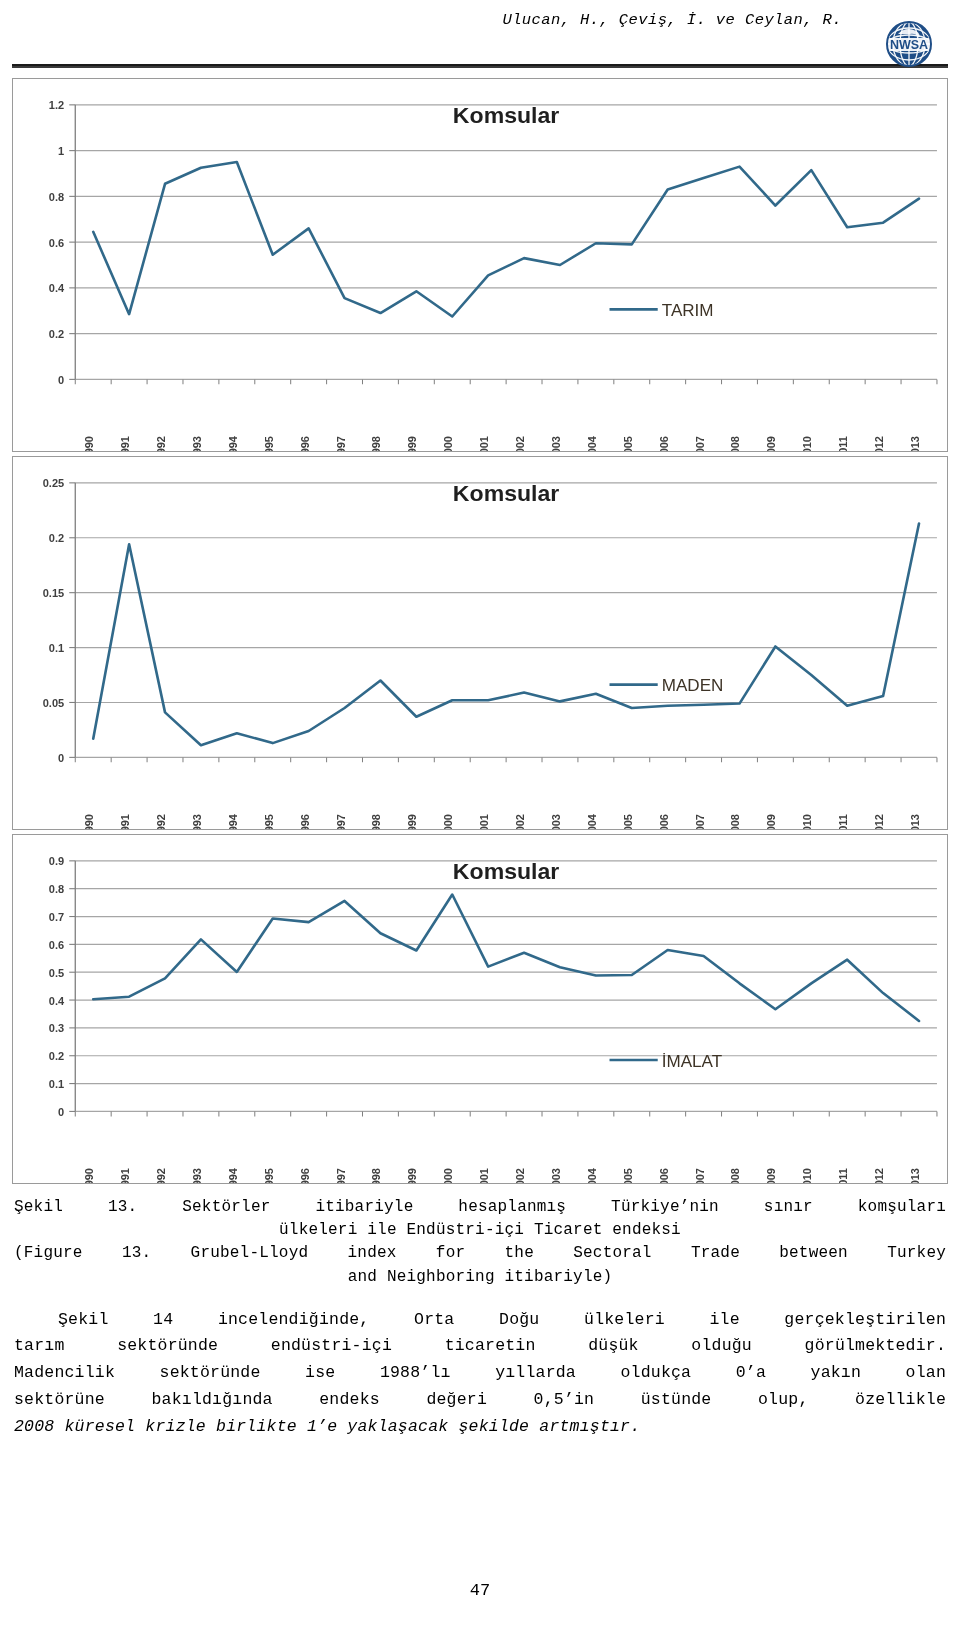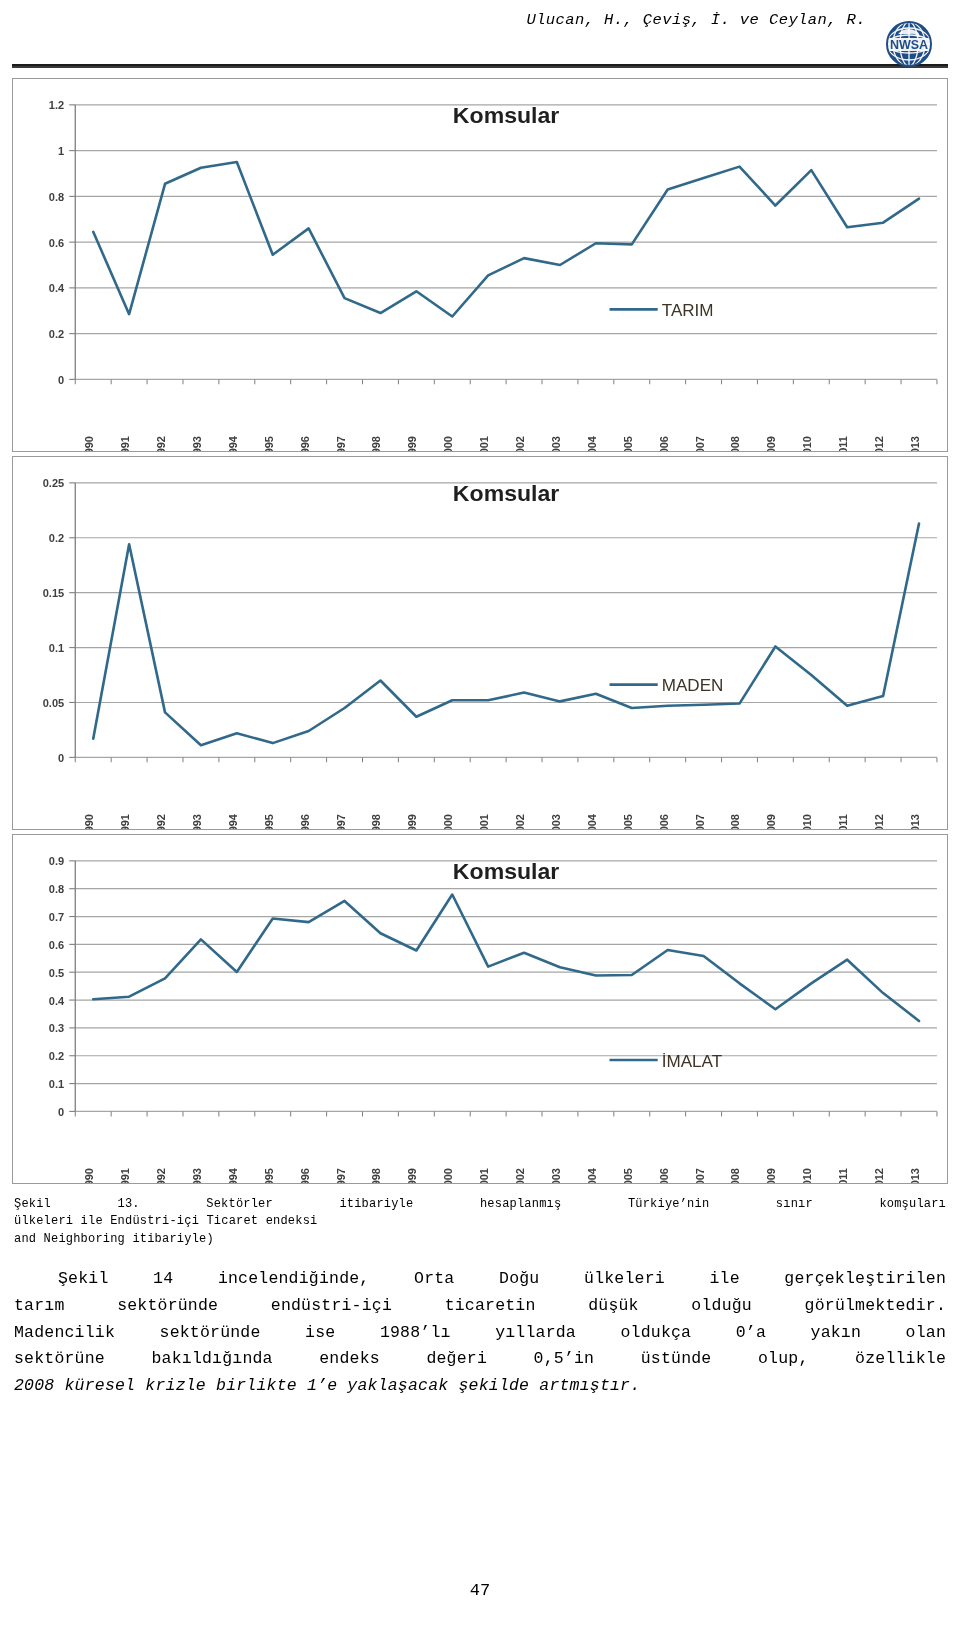--- a/index.html
+++ b/index.html
@@ -14,20 +14,21 @@
     position: relative;
     overflow: hidden;
   }
 
   
   .page-header {
     padding: 6px 22px 0 22px;
     display: flex;
     align-items: flex-start;
     justify-content: flex-end;
+    gap: 24px;
   }
   .header-lines {
     text-align: right;
     font-style: italic;
     font-size: 15.5px;
     line-height: 1.55;
     letter-spacing: 0.4px;
     white-space: nowrap;
     padding-top: 2px;
   }
@@ -59,27 +60,27 @@
   }
   .chart-frame.c1 { height: 374px; }
   .chart-frame.c2 { height: 374px; }
   .chart-frame.c3 { height: 350px; }
 
   .chart-svg { display: block; width: 100%; height: 100%; }
 
   
   .caption {
     margin: 12px 14px 16px 14px;
-    font-size: 12px;
+    font-size: 16px;
     line-height: 1.45;
     letter-spacing: 0.2px;
   }
   .caption .line { display: block; }
   .cap-just { text-align: justify; text-align-last: justify; }
-  .cap-center { }
+  .cap-center { text-align: center; }
 
   
   .body-par {
     margin: 18px 14px 0 14px;
     font-size: 16.5px;
     line-height: 1.62;
     letter-spacing: 0.2px;
   }
   .body-par .pline { display: block; text-align: justify; text-align-last: justify; white-space: nowrap; }
   .body-par .pline.last { text-align-last: left; font-style: italic; }
@@ -366,20 +367,21 @@
         <polyline points="79.875,165.16 115.625,162.64000000000001 151.375,144.16 187.125,104.96000000000001 222.875,137.72 258.625,83.96000000000004 294.375,87.6 330.125,66.32000000000002 365.875,98.79999999999998 401.625,116.16000000000003 437.375,59.879999999999995 473.125,132.39999999999998 508.875,118.4 544.625,132.95999999999998 580.375,141.36 616.125,140.8 651.875,115.60000000000002 687.625,121.75999999999999 723.375,149.20000000000002 759.125,175.24 794.875,149.20000000000002 830.625,125.39999999999998 866.375,159 902.125,187" fill="none" stroke="#31698a" stroke-width="2.6" stroke-linejoin="round" stroke-linecap="round"></polyline>
         <line x1="593.96" y1="226.34" x2="641.96" y2="226.34" stroke="#31698a" stroke-width="2.6"></line>
         <text x="645.96" y="232.84" text-anchor="start" font-family="&quot;Liberation Sans&quot;, sans-serif" font-size="17" fill="#3d3326">İMALAT</text>
       </svg>
   </div>
 </div>
 
 <div class="caption">
   <span class="line cap-just">Şekil 13. Sektörler itibariyle hesaplanmış Türkiye’nin sınır komşuları</span>
   <span class="line cap-center">ülkeleri ile Endüstri-içi Ticaret endeksi</span>
+  <span class="line cap-just">(Figure 13. Grubel-Lloyd index for the Sectoral Trade between Turkey</span>
   <span class="line cap-center">and Neighboring itibariyle)</span>
 </div>
 
 <div class="body-par">
   <span class="pline" style="text-indent:44px;">Şekil 14 incelendiğinde, Orta Doğu ülkeleri ile gerçekleştirilen</span>
   <span class="pline">tarım sektöründe endüstri-içi ticaretin düşük olduğu görülmektedir.</span>
   <span class="pline">Madencilik sektöründe ise 1988’lı yıllarda oldukça 0’a yakın olan</span>
   <span class="pline">sektörüne bakıldığında endeks değeri 0,5’in üstünde olup, özellikle</span>
   <span class="pline last">2008 küresel krizle birlikte 1’e yaklaşacak şekilde artmıştır.</span>
 </div>

